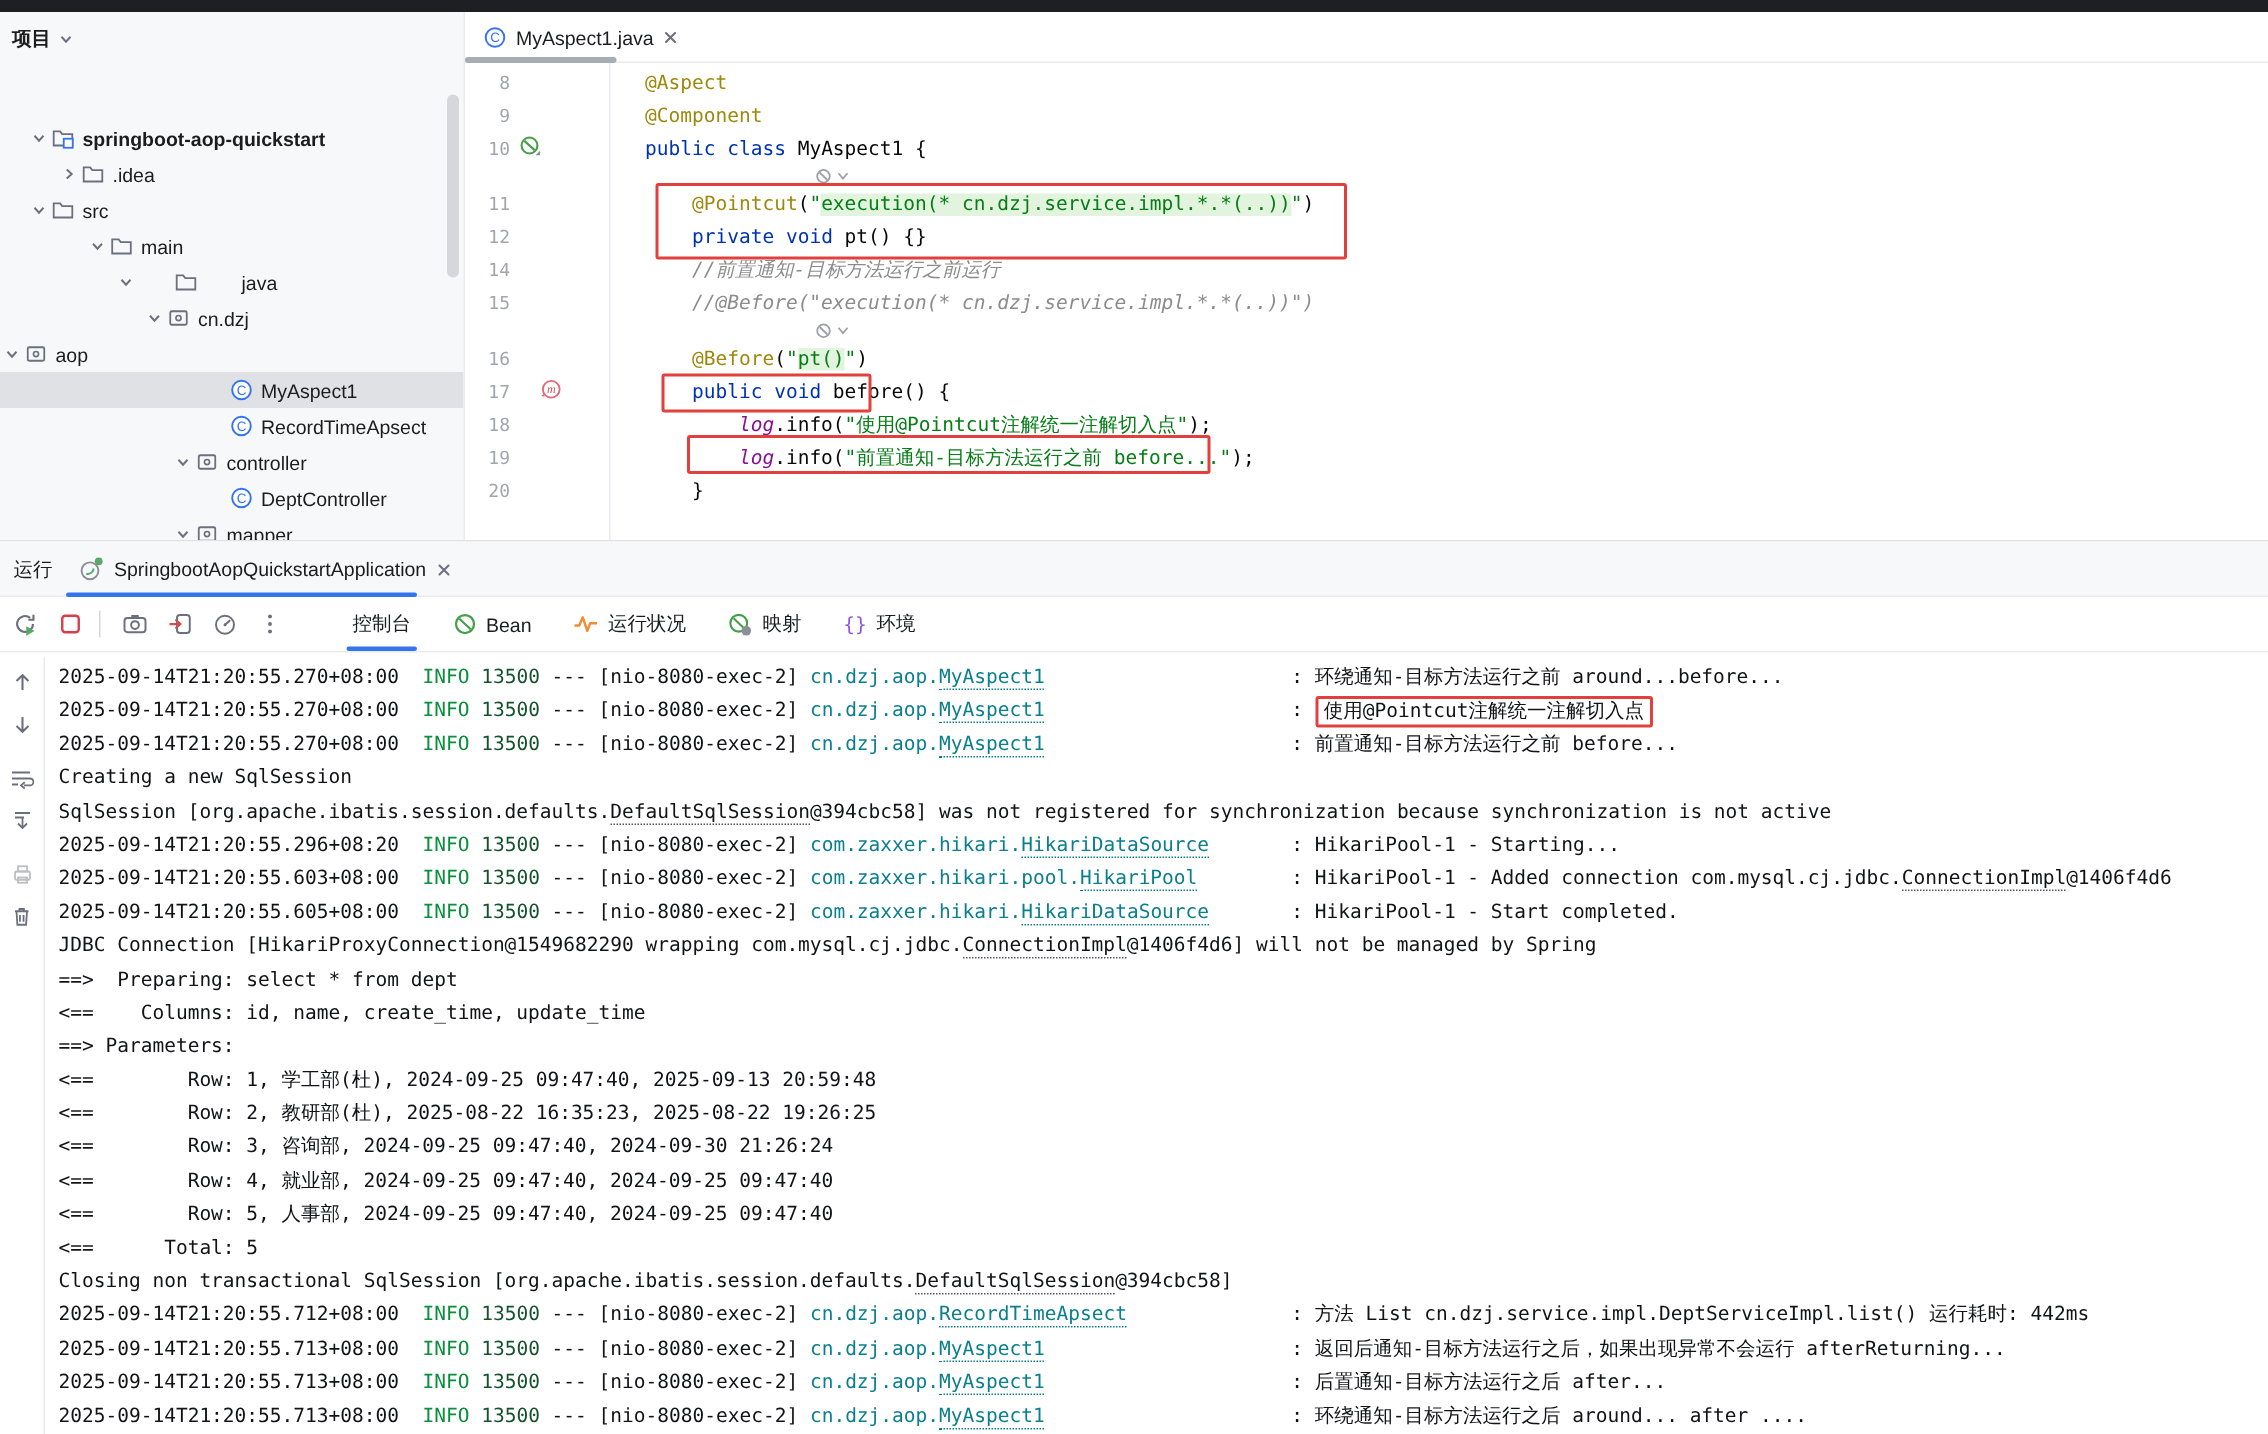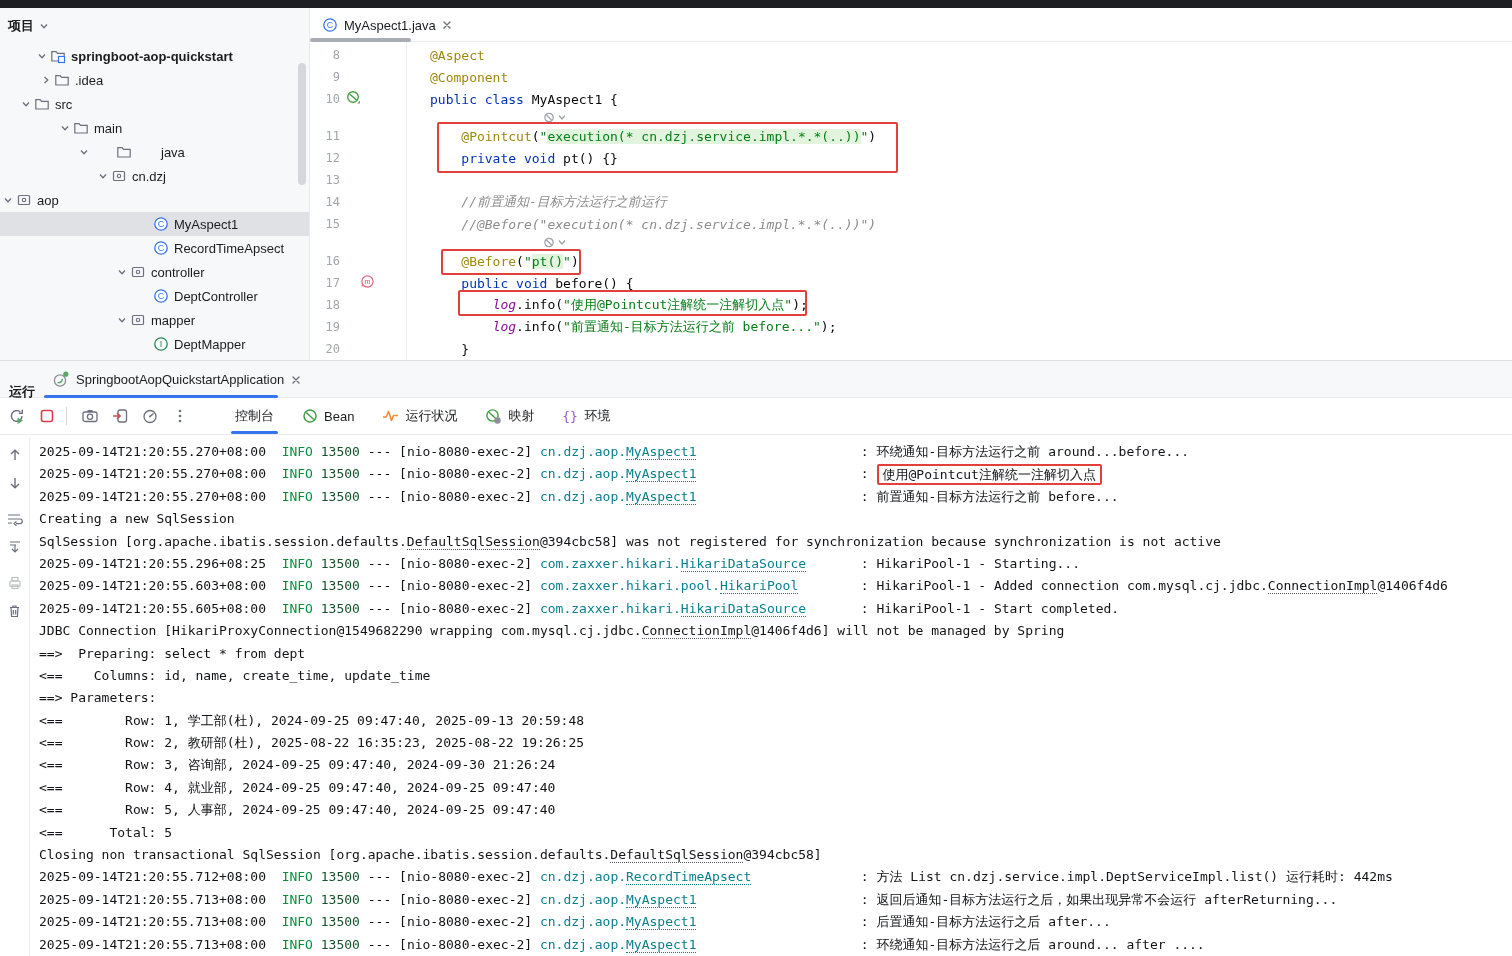--- a/index.html
+++ b/index.html
@@ -41,21 +41,21 @@
   .inlay-content{ margin-left:137px; display:flex; align-items:center; gap:2px; color:#9da0a8;}
   .tk-ann{color:#9e880d;} .tk-kw{color:#0033b3;} .tk-str{color:#067d17;}
   .tk-strhl{color:#067d17; background:#e2f4de;} .tk-cmt{color:#8c8c8c; font-style:italic;}
   .tk-fld{color:#871094; font-style:italic;} .tk-p{color:#080808;}
 
   .anno-box{ position:absolute; border:2px solid #e2403c; border-radius:2px; z-index:6; pointer-events:none;}
 
   
   #runpanel{ position:absolute; left:0; top:360px; width:1512px; bottom:0; background:#fff; border-top:1px solid #dfe1e5;}
   #run-header{ position:absolute; left:0; top:0; right:0; height:37px; background:#f7f8fa; border-bottom:1px solid #ebecf0;}
-  #run-title{ position:absolute; left:9px; top:12px; height:37px; display:flex; align-items:center; font-weight:700;}
+  #run-title{ position:absolute; left:9px; top:0; height:37px; display:flex; align-items:center; font-weight:400;}
   #run-tab{ position:absolute; left:44px; top:0; height:37px; display:flex; align-items:center; gap:7px; padding:0 8px;}
   #run-tab-underline{ position:absolute; left:44px; bottom:-1px; width:234px; height:3px; border-radius:2px; background:#3574f0;}
   #run-toolbar{ position:absolute; left:0; top:37px; right:0; height:37px; background:#fff; border-bottom:1px solid #ebecf0; display:flex; align-items:center;}
   .tb-btn{ width:26px; height:26px; display:flex; align-items:center; justify-content:center; border-radius:4px; margin-left:4px; cursor:default;}
   .tb-sep{ width:1px; height:18px; background:#d3d5db; margin:0 6px;}
   #run-tabs{ display:flex; align-items:flex-start; margin-left:28px; height:100%;}
   .run-tab-item{ position:relative; height:100%; display:flex; align-items:center; gap:6px; padding:0 14px; color:#1b1c1f;}
   .run-tab-item .ul{ position:absolute; left:10px; right:10px; bottom:0; height:3px; border-radius:2px; background:#3574f0; display:none;}
   .run-tab-item.selected .ul{ display:block;}
 
@@ -84,21 +84,21 @@
   <div id="sidebar">
     <div id="sidebar-header">
       <span>项目</span>
       <span class="icon" id="proj-chev">
           <svg width="12" height="12" viewBox="0 0 12 12">
             <path d="M3 4.5 L6 7.8 L9 4.5" fill="none" stroke="#6c707e" stroke-width="1.3"></path>
           </svg>
         </span>
     </div>
     <div id="tree">
-        <div class="tree-row bold" style="padding-left: 34px;">
+        <div class="tree-row bold" style="padding-left: 18px; margin-top: 36px;">
           <span class="chev">
             <svg width="12" height="12" viewBox="0 0 12 12">
               <path d="M3 4.5 L6 7.8 L9 4.5" fill="none" stroke="#6c707e" stroke-width="1.3"></path>
             </svg>
           </span>
           <span class="icon">
             <svg width="16" height="16" viewBox="0 0 16 16">
               <path d="M1.8 13 V3.6 h4.3 l1.4 1.8 h6.7 V13 z" fill="none" stroke="#6c707e" stroke-width="1.2"></path>
               <rect x="8.5" y="8.5" width="6" height="6" fill="#fff" stroke="#3574f0" stroke-width="1.2"></rect>
             </svg>
@@ -314,26 +314,20 @@
           <span class="gut">
             <span class="lnum">11</span>
           </span>
           <span class="code-text"><span class="tk-p">    </span><span class="tk-ann">@Pointcut</span><span class="tk-p">(</span><span class="tk-str">"</span><span class="tk-strhl">execution(* cn.dzj.service.impl.*.*(..))</span><span class="tk-str">"</span><span class="tk-p">)</span></span>
         </div>
         <div class="code-row">
           <span class="gut">
             <span class="lnum">12</span>
           </span>
           <span class="code-text"><span class="tk-p">    </span><span class="tk-kw">private</span><span class="tk-p"> </span><span class="tk-kw">void</span><span class="tk-p"> pt() {}</span></span>
-        </div>
-        <div class="code-row">
-          <span class="gut">
-            <span class="lnum">13</span>
-          </span>
-          <span class="code-text"></span>
         </div>
         <div class="code-row">
           <span class="gut">
             <span class="lnum">14</span>
           </span>
           <span class="code-text"><span class="tk-p">    </span><span class="tk-cmt">//前置通知-目标方法运行之前运行</span></span>
         </div>
         <div class="code-row">
           <span class="gut">
             <span class="lnum">15</span>
@@ -552,21 +546,21 @@
             </svg>
           </span>
         </div>
       </div>
     <div id="console">
         <div class="console-line"><span class="cs-p">2025-09-14T21:20:55.270+08:00  </span><span class="cs-info">INFO</span><span class="cs-p"> </span><span class="cs-pid">13500</span><span class="cs-p"> --- [nio-8080-exec-2] </span><span class="cs-log">cn.dzj.aop.</span><span class="cs-loglink">MyAspect1</span><span class="cs-p">                     : 环绕通知-目标方法运行之前 around...before...</span></div>
         <div class="console-line"><span class="cs-p">2025-09-14T21:20:55.270+08:00  </span><span class="cs-info">INFO</span><span class="cs-p"> </span><span class="cs-pid">13500</span><span class="cs-p"> --- [nio-8080-exec-2] </span><span class="cs-log">cn.dzj.aop.</span><span class="cs-loglink">MyAspect1</span><span class="cs-p">                     : </span><span class="cs-boxed">使用@Pointcut注解统一注解切入点</span></div>
         <div class="console-line"><span class="cs-p">2025-09-14T21:20:55.270+08:00  </span><span class="cs-info">INFO</span><span class="cs-p"> </span><span class="cs-pid">13500</span><span class="cs-p"> --- [nio-8080-exec-2] </span><span class="cs-log">cn.dzj.aop.</span><span class="cs-loglink">MyAspect1</span><span class="cs-p">                     : 前置通知-目标方法运行之前 before...</span></div>
         <div class="console-line"><span class="cs-p">Creating a new SqlSession</span></div>
         <div class="console-line"><span class="cs-p">SqlSession [org.apache.ibatis.session.defaults.</span><span class="cs-plink">DefaultSqlSession</span><span class="cs-p">@394cbc58] was not registered for synchronization because synchronization is not active</span></div>
-        <div class="console-line"><span class="cs-p">2025-09-14T21:20:55.296+08:25  </span><span class="cs-info">INFO</span><span class="cs-p"> </span><span class="cs-pid">13500</span><span class="cs-p"> --- [nio-8080-exec-2] </span><span class="cs-log">com.zaxxer.hikari.</span><span class="cs-loglink">HikariDataSource</span><span class="cs-p">       : HikariPool-1 - Starting...</span></div>
+        <div class="console-line"><span class="cs-p">2025-09-14T21:20:55.296+08:20  </span><span class="cs-info">INFO</span><span class="cs-p"> </span><span class="cs-pid">13500</span><span class="cs-p"> --- [nio-8080-exec-2] </span><span class="cs-log">com.zaxxer.hikari.</span><span class="cs-loglink">HikariDataSource</span><span class="cs-p">       : HikariPool-1 - Starting...</span></div>
         <div class="console-line"><span class="cs-p">2025-09-14T21:20:55.603+08:00  </span><span class="cs-info">INFO</span><span class="cs-p"> </span><span class="cs-pid">13500</span><span class="cs-p"> --- [nio-8080-exec-2] </span><span class="cs-log">com.zaxxer.hikari.pool.</span><span class="cs-loglink">HikariPool</span><span class="cs-p">        : HikariPool-1 - Added connection com.mysql.cj.jdbc.</span><span class="cs-plink">ConnectionImpl</span><span class="cs-p">@1406f4d6</span></div>
         <div class="console-line"><span class="cs-p">2025-09-14T21:20:55.605+08:00  </span><span class="cs-info">INFO</span><span class="cs-p"> </span><span class="cs-pid">13500</span><span class="cs-p"> --- [nio-8080-exec-2] </span><span class="cs-log">com.zaxxer.hikari.</span><span class="cs-loglink">HikariDataSource</span><span class="cs-p">       : HikariPool-1 - Start completed.</span></div>
         <div class="console-line"><span class="cs-p">JDBC Connection [HikariProxyConnection@1549682290 wrapping com.mysql.cj.jdbc.</span><span class="cs-plink">ConnectionImpl</span><span class="cs-p">@1406f4d6] will not be managed by Spring</span></div>
         <div class="console-line"><span class="cs-p">==&gt;  Preparing: select * from dept</span></div>
         <div class="console-line"><span class="cs-p">&lt;==    Columns: id, name, create_time, update_time</span></div>
         <div class="console-line"><span class="cs-p">==&gt; Parameters:</span></div>
         <div class="console-line"><span class="cs-p">&lt;==        Row: 1, 学工部(杜), 2024-09-25 09:47:40, 2025-09-13 20:59:48</span></div>
         <div class="console-line"><span class="cs-p">&lt;==        Row: 2, 教研部(杜), 2025-08-22 16:35:23, 2025-08-22 19:26:25</span></div>
         <div class="console-line"><span class="cs-p">&lt;==        Row: 3, 咨询部, 2024-09-25 09:47:40, 2024-09-30 21:26:24</span></div>
         <div class="console-line"><span class="cs-p">&lt;==        Row: 4, 就业部, 2024-09-25 09:47:40, 2024-09-25 09:47:40</span></div>

